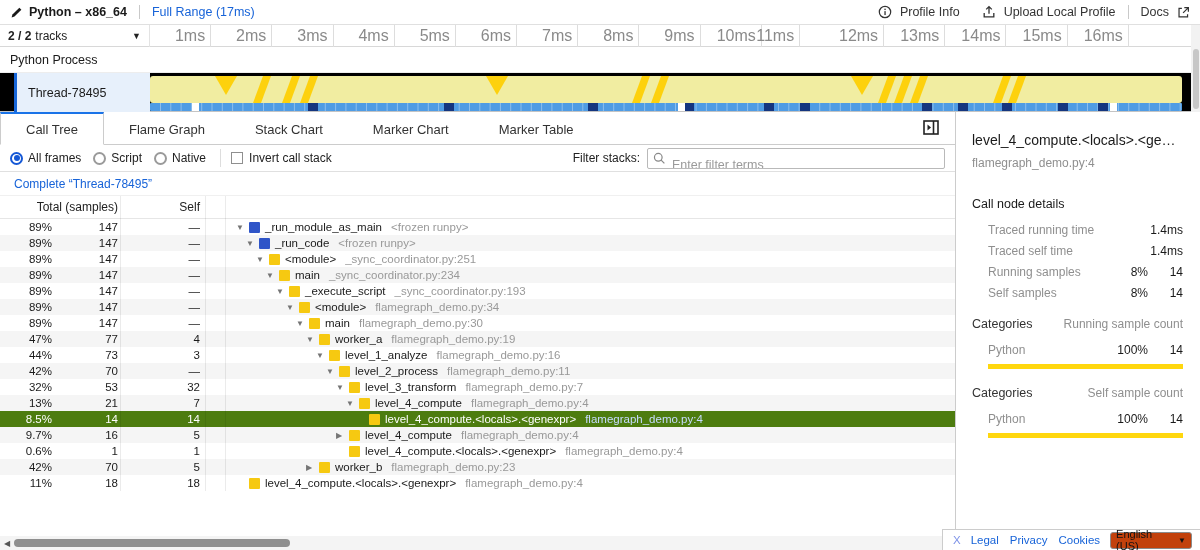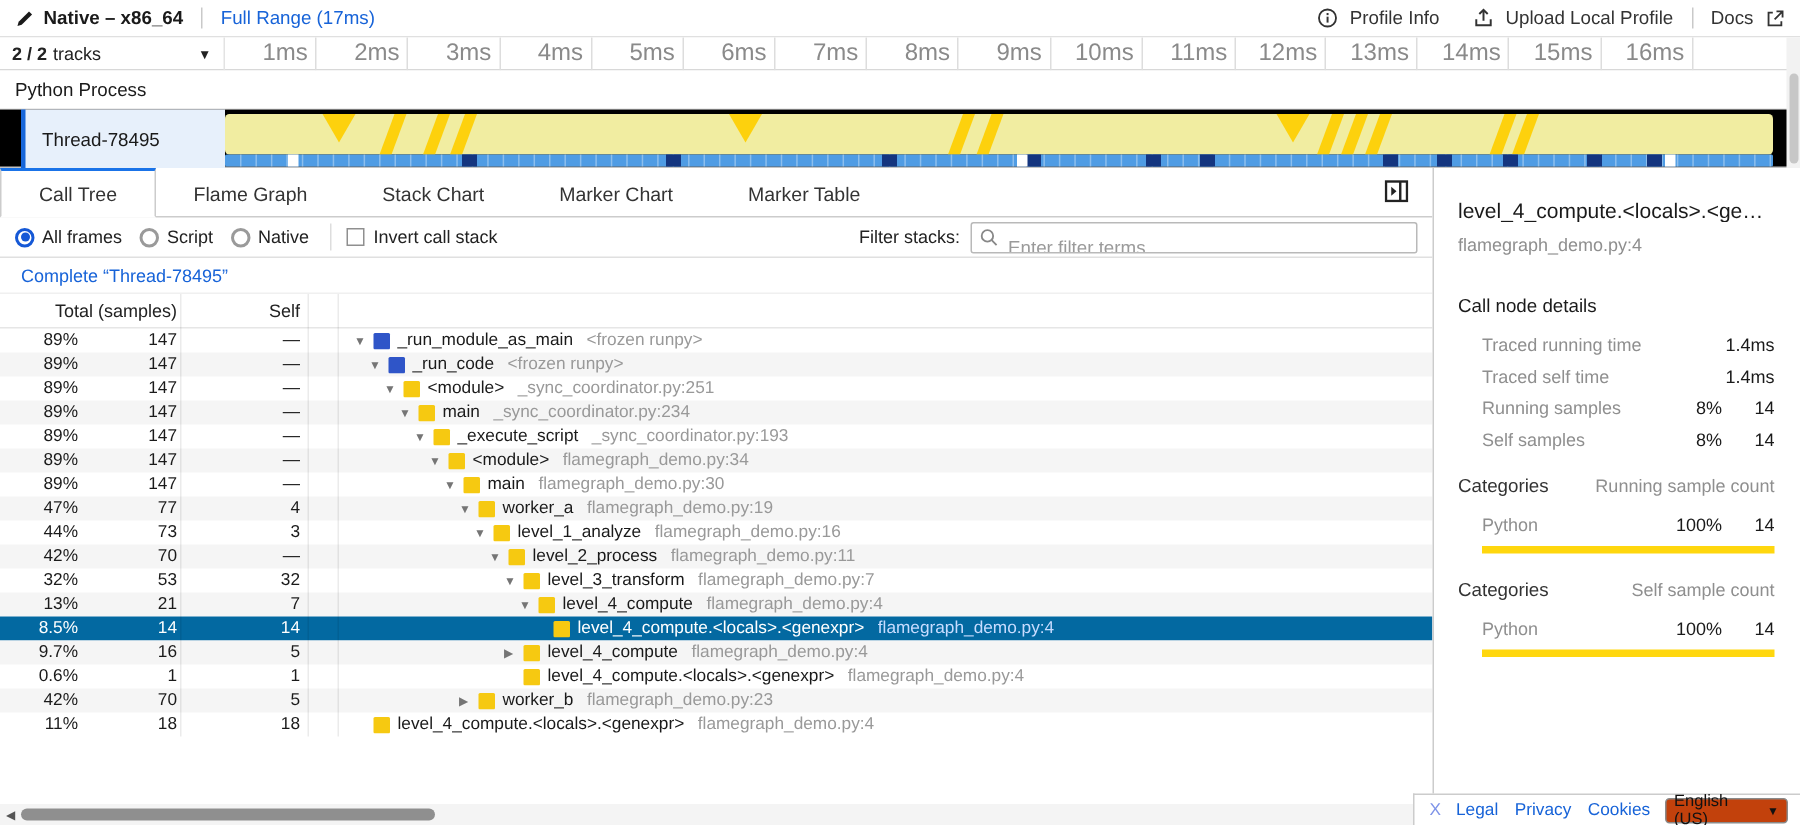--- a/index.html
+++ b/index.html
@@ -60,21 +60,21 @@
   
   .crumb-row { height:24px; display:flex; align-items:center; padding-left:14px; font-size:12px; border-bottom:1px solid #f0f0f0; }
 
   
   .thead { height:23px; display:flex; align-items:center; font-size:12px; color:#222; border-bottom:1px solid #e6e6e6; }
   .thead .h-total { width:118px; text-align:right; }
   .thead .h-self { width:82px; text-align:right; }
   .tree { position:relative; }
   .trow { height:16px; display:flex; align-items:center; font-size:11.5px; color:#1a1a1a; cursor:default; }
   .trow.alt { background:#f5f5f5; }
-  .trow.sel { background:#0369a1; color:#fff; }
+  .trow.sel { background:#4d7c0f; color:#fff; }
   .c-pct { width:52px; text-align:right; flex:none; }
   .c-total { width:66px; text-align:right; flex:none; }
   .c-self { width:82px; text-align:right; flex:none; }
   .c-gap { width:26px; flex:none; }
   .c-tree { flex:1; display:flex; align-items:center; overflow:hidden; white-space:nowrap; }
   .twisty { width:13px; flex:none; font-size:8px; color:#757575; text-align:left; }
   .trow.sel .twisty { color:#fff; }
   .sq { width:11px; height:11px; flex:none; margin-right:5px; border-radius:1px; }
   .fname { color:#1a1a1a; }
   .trow.sel .fname { color:#fff; }
@@ -110,21 +110,21 @@
   .lang-select { margin-left:auto; border:1px solid #8a8a8a; border-radius:3px; height:17px; display:flex; align-items:center; padding:0 5px; font-size:11px; color:#111; gap:8px; cursor:pointer; background:#c2410c; }
   .lang-select .sel-caret { font-size:8px; }
 </style>
 </head>
 <body>
 
 <div class="hdr">
   <svg class="icon-svg" width="13" height="13" viewBox="0 0 16 16">
       <path d="M2 14 L3 10.5 L11.5 2 L14 4.5 L5.5 13 Z" fill="#1a1a1a"></path>
     </svg>
-  <span class="title">Native – x86_64</span>
+  <span class="title">Python – x86_64</span>
   <span class="vdiv"></span>
   <a class="link">Full Range (17ms)</a>
   <span class="spacer"></span>
   <span class="hbtn">
     <svg class="icon-svg" width="14" height="14" viewBox="0 0 16 16">
         <circle cx="8" cy="8" r="6.5" fill="none" stroke="#333" stroke-width="1.4"></circle>
         <rect x="7.3" y="7" width="1.5" height="4.5" fill="#333"></rect>
         <rect x="7.3" y="4.2" width="1.5" height="1.6" fill="#333"></rect>
       </svg>
     <span>Profile Info</span>
@@ -156,21 +156,21 @@
       <div class="tick" style="left: 0px; width: 61.1765px;">1ms</div>
       <div class="tick" style="left: 61.1765px; width: 61.1765px;">2ms</div>
       <div class="tick" style="left: 122.353px; width: 61.1765px;">3ms</div>
       <div class="tick" style="left: 183.529px; width: 61.1765px;">4ms</div>
       <div class="tick" style="left: 244.706px; width: 61.1765px;">5ms</div>
       <div class="tick" style="left: 305.882px; width: 61.1765px;">6ms</div>
       <div class="tick" style="left: 367.059px; width: 61.1765px;">7ms</div>
       <div class="tick" style="left: 428.235px; width: 61.1765px;">8ms</div>
       <div class="tick" style="left: 489.412px; width: 61.1765px;">9ms</div>
       <div class="tick" style="left: 550.588px; width: 61.1765px;">10ms</div>
-      <div class="tick" style="left: 613px; width: 61.1765px;">11ms</div>
+      <div class="tick" style="left: 589px; width: 61.1765px;">11ms</div>
       <div class="tick" style="left: 672.941px; width: 61.1765px;">12ms</div>
       <div class="tick" style="left: 734.118px; width: 61.1765px;">13ms</div>
       <div class="tick" style="left: 795.294px; width: 61.1765px;">14ms</div>
       <div class="tick" style="left: 856.471px; width: 61.1765px;">15ms</div>
       <div class="tick" style="left: 917.647px; width: 61.1765px;">16ms</div>
     </div>
 </div>
 
 <div class="proc-row">
   <span>Python Process</span>

